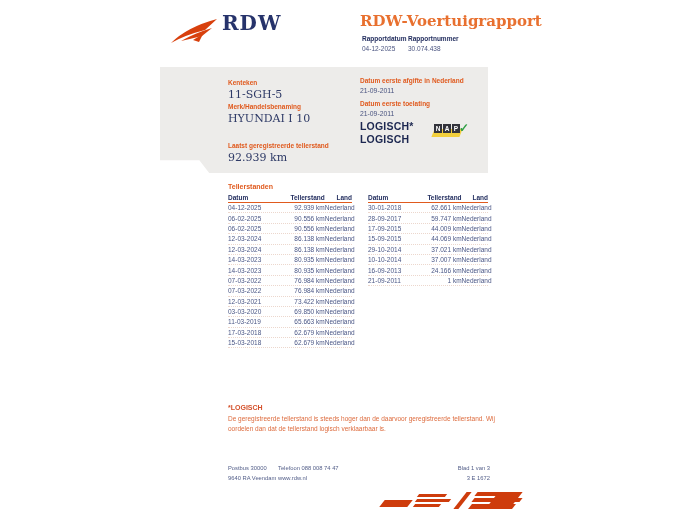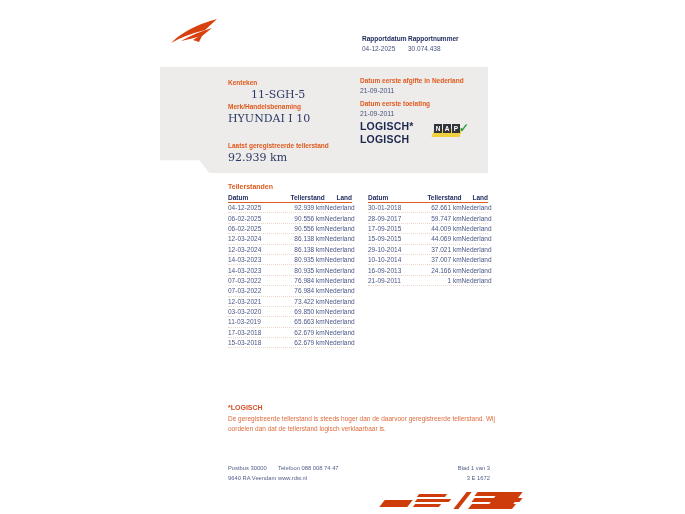--- a/index.html
+++ b/index.html
@@ -62,30 +62,32 @@
 </head>
 <body>
 
 <div class="page">
 
   <svg class="logo-mark" viewBox="0 0 50 30">
     <path d="M2 27 Q18 11 48 3 L36 14 Q16 19 2 27 Z" fill="#d8400d"></path>
     <path d="M12 25 Q26 17 43 12 L33 20 Q21 23 12 25 Z" fill="#d8400d"></path>
     <path d="M24 24 L34 18 30 26 Z" fill="#d8400d"></path>
   </svg>
-
+  <div class="logo-word">RDW</div>
+
+  <div class="doc-title">RDW-Voertuigrapport</div>
   <div class="hdr-label" style="left:362px; top:35px;">Rapportdatum</div>
   <div class="hdr-value" style="left:362px; top:45px;">04-12-2025</div>
   <div class="hdr-label" style="left:408px; top:35px;">Rapportnummer</div>
   <div class="hdr-value" style="left:408px; top:45px;">30.074.438</div>
 
   <div class="panel"></div>
 
   <div class="o-label" style="left:228px; top:79px;">Kenteken</div>
-  <div class="serif-val" style="left:228px; top:88px;margin-left:23px;">11-SGH-5</div>
+  <div class="serif-val" style="left:228px; top:88px;">11-SGH-5</div>
   <div class="o-label" style="left:228px; top:103px;">Merk/Handelsbenaming</div>
   <div class="serif-val" style="left:228px; top:112px;">HYUNDAI I 10</div>
   <div class="o-label" style="left:228px; top:142px;">Laatst geregistreerde tellerstand</div>
   <div class="serif-val" style="left:228px; top:151px;">92.939 km</div>
 
   <div class="o-label" style="left:360px; top:77px; width:125px;">Datum eerste afgifte in Nederland</div>
   <div class="sm-val" style="left:360px; top:87px;">21-09-2011</div>
   <div class="o-label" style="left:360px; top:100px;">Datum eerste toelating</div>
   <div class="sm-val" style="left:360px; top:110px;">21-09-2011</div>
 

